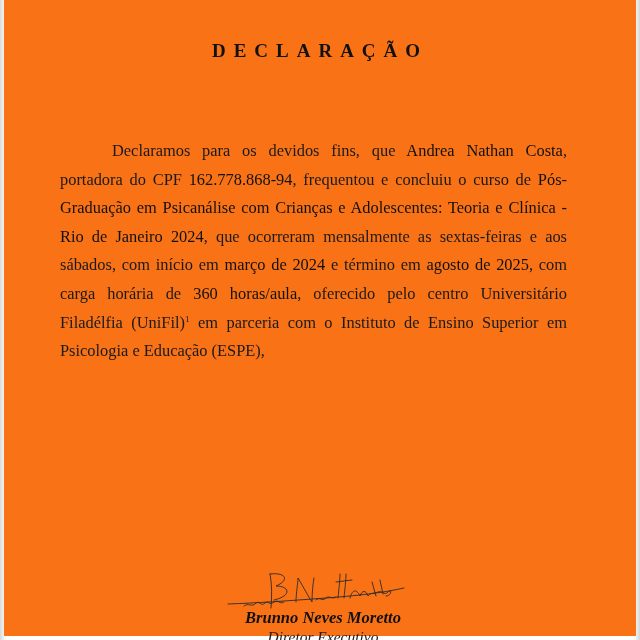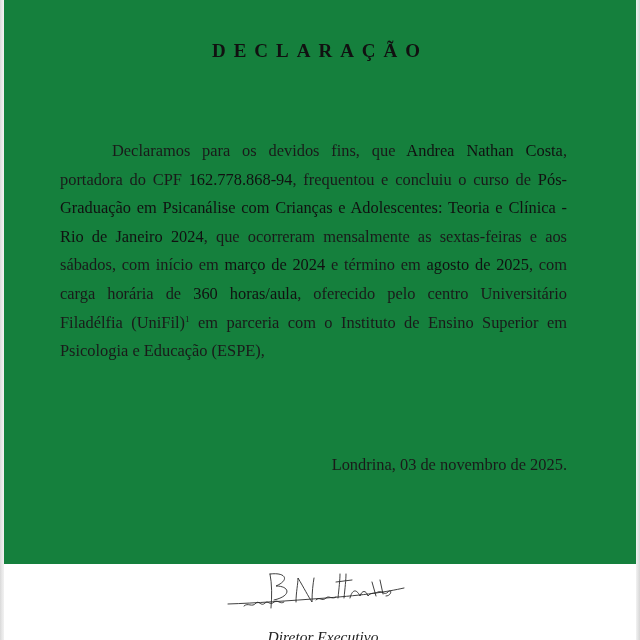--- a/index.html
+++ b/index.html
@@ -6,22 +6,22 @@
       margin: 0;
       padding: 0;
       width: 640px;
       height: 640px;
       overflow: hidden;
       background: #ffffff;
     }
     .page {
       position: relative;
       width: 640px;
-      height: 564px;
-      background: #15803d;
+      height: 636px;
+      background: #f97316;
       font-family: "Liberation Serif", "DejaVu Serif", serif;
       color: #1a1a1a;
     }
     .edge-left, .edge-right {
       position: absolute;
       top: 0;
       width: 4px;
       height: 640px;
       background: linear-gradient(to right, #d9d9d9, #e8e8e8, #f2f2f2);
     }
@@ -98,30 +98,30 @@
 <body>
 
 <div class="page">
   <div class="edge-left"></div>
   <div class="edge-right"></div>
 
   <div class="title">DECLARAÇÃO</div>
 
   <div class="body-text"><span class="indent"></span><span>Declaramos para os devidos fins, que </span><b>Andrea Nathan Costa</b><span>, portadora do CPF </span><b>162.778.868-94</b><span>, frequentou e concluiu o curso de </span><b>Pós-Graduação em Psicanálise com Crianças e Adolescentes: Teoria e Clínica - Rio de Janeiro 2024</b><span>, que ocorreram mensalmente as sextas-feiras e aos sábados, com início em </span><b>março de 2024</b><span> e término em </span><b>agosto de 2025</b><span>, com carga horária de </span><b>360 horas/aula</b><span>, oferecido pelo centro Universitário Filadélfia (UniFil)</span><sup>1</sup><span> em parceria com o Instituto de Ensino Superior em Psicologia e Educação (ESPE),</span></div>
 
-  <div class="date-line">Londrina, 03 de novembro de 2025.</div>
 
   <svg class="signature" viewBox="0 0 180 44" xmlns="http://www.w3.org/2000/svg">
     <g fill="none" stroke="#2a2a2a" stroke-width="0.9" stroke-linecap="round" stroke-linejoin="round">
       <path d="M2 34 C30 33, 60 31, 100 28 S160 22, 178 18"></path>
       <path d="M44 4 C46 14, 46 26, 45 38"></path>
       <path d="M44 4 C60 2, 64 10, 50 16 C64 16, 66 26, 48 30"></path>
       <path d="M18 36 C22 32, 26 38, 30 33 C33 30, 35 37, 39 33 C42 30, 44 36, 48 32 C52 29, 54 35, 58 32"></path>
       <path d="M70 32 C70 22, 72 14, 72 8 C78 18, 82 26, 86 32 C86 22, 87 14, 88 8"></path>
       <path d="M90 30 C93 26, 96 32, 100 28 C103 25, 106 30, 110 27"></path>
       <path d="M112 28 C113 18, 114 10, 114 4 M118 28 C119 18, 120 10, 120 4 M110 12 L126 10"></path>
       <path d="M124 28 C126 20, 130 18, 134 26 C136 20, 140 20, 142 26 C145 22, 148 24, 152 22 C156 20, 158 26, 162 22 C166 18, 166 26, 160 26"></path>
       <path d="M146 12 L150 26 M154 10 L157 24"></path>
     </g>
   </svg>
 
+  <div class="signer-name">Brunno Neves Moretto</div>
   <div class="signer-role">Diretor Executivo</div>
 </div>
 
 </body></html>

